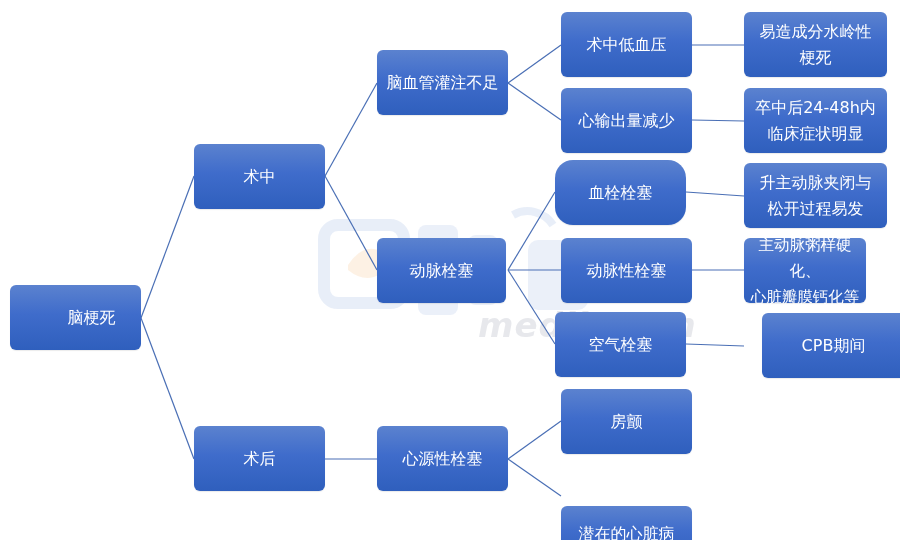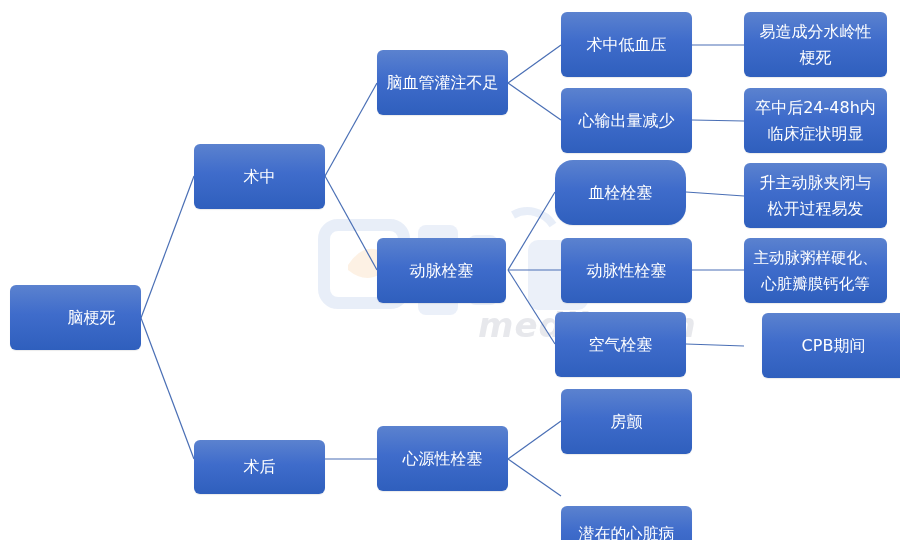--- a/index.html
+++ b/index.html
@@ -67,21 +67,21 @@
     </g>
   </svg>
 
   <div class="node" style="left:10px;top:285px;width:131px;height:65px;padding-left:36px;">
     <span>脑梗死</span>
   </div>
 
   <div class="node" style="left:194px;top:144px;width:131px;height:65px;">
     <span>术中</span>
   </div>
-  <div class="node" style="left:194px;top:440px;width:131px;height:54px;">
+  <div class="node" style="left:194px;top:426px;width:131px;height:65px;">
     <span>术后</span>
   </div>
 
   <div class="node" style="left:377px;top:50px;width:131px;height:65px;">
     <span>脑血管灌注不足</span>
   </div>
   <div class="node" style="left:377px;top:238px;width:129px;height:65px;">
     <span>动脉栓塞</span>
   </div>
   <div class="node" style="left:377px;top:426px;width:131px;height:65px;">
@@ -115,21 +115,21 @@
     <span>梗死</span>
   </div>
   <div class="node" style="left:744px;top:88px;width:143px;height:65px;flex-direction:column;">
     <span>卒中后24-48h内</span>
     <span>临床症状明显</span>
   </div>
   <div class="node" style="left:744px;top:163px;width:143px;height:65px;flex-direction:column;align-items:center;">
     <span>升主动脉夹闭与</span>
     <span>松开过程易发</span>
   </div>
-  <div class="node" style="left:744px;top:238px;width:143px;height:65px;flex-direction:column;font-size:15.5px;">
+  <div class="node" style="left:744px;top:238px;width:122px;height:65px;flex-direction:column;font-size:15.5px;">
     <span>主动脉粥样硬化、</span>
     <span>心脏瓣膜钙化等</span>
   </div>
   <div class="node" style="left:744px;top:313px;width:143px;height:65px;font-size:16px;margin-left:18px;">
     <span>CPB期间</span>
   </div>
 
 </div>
 
 </body></html>

